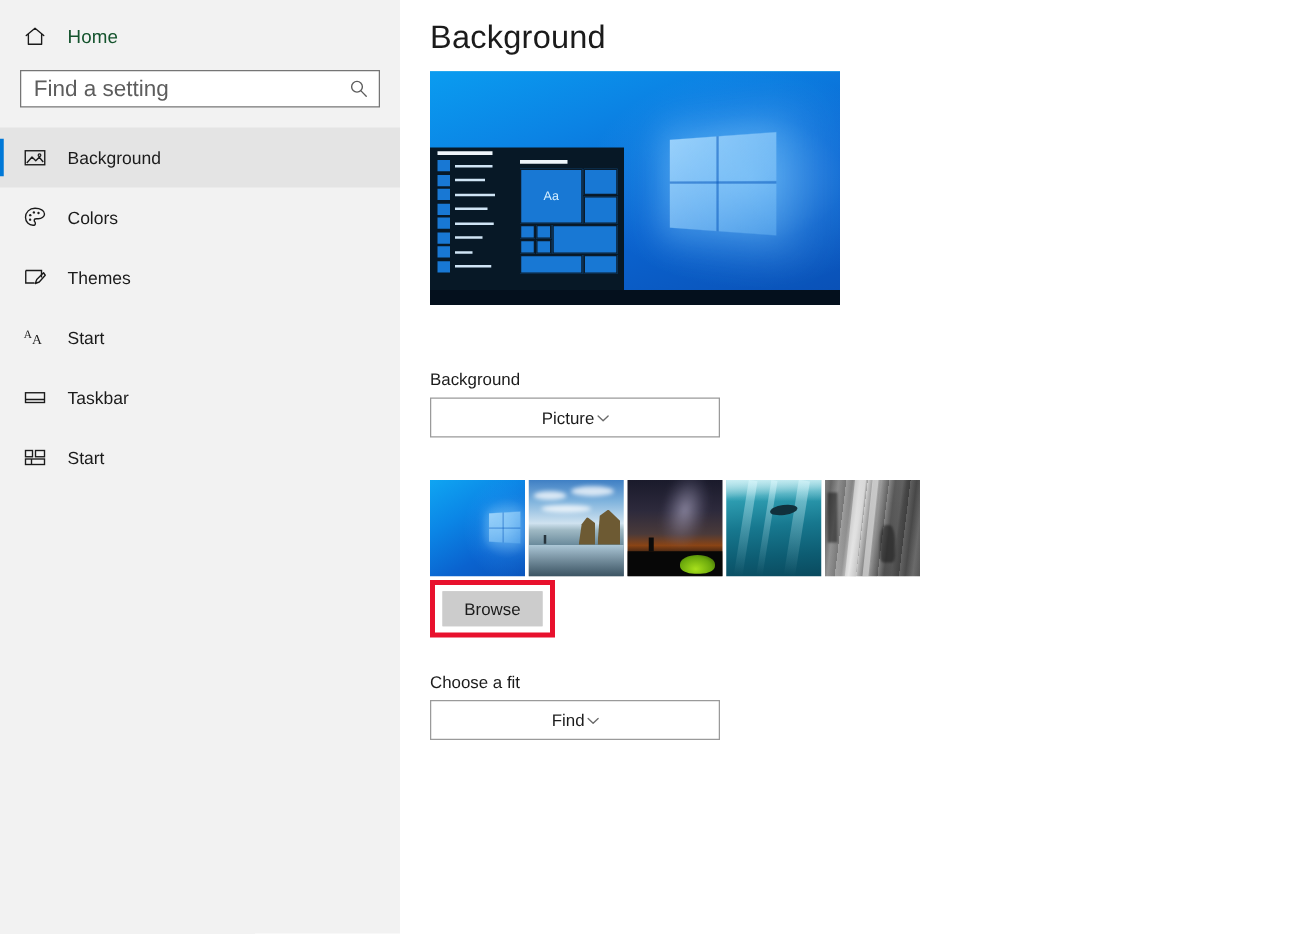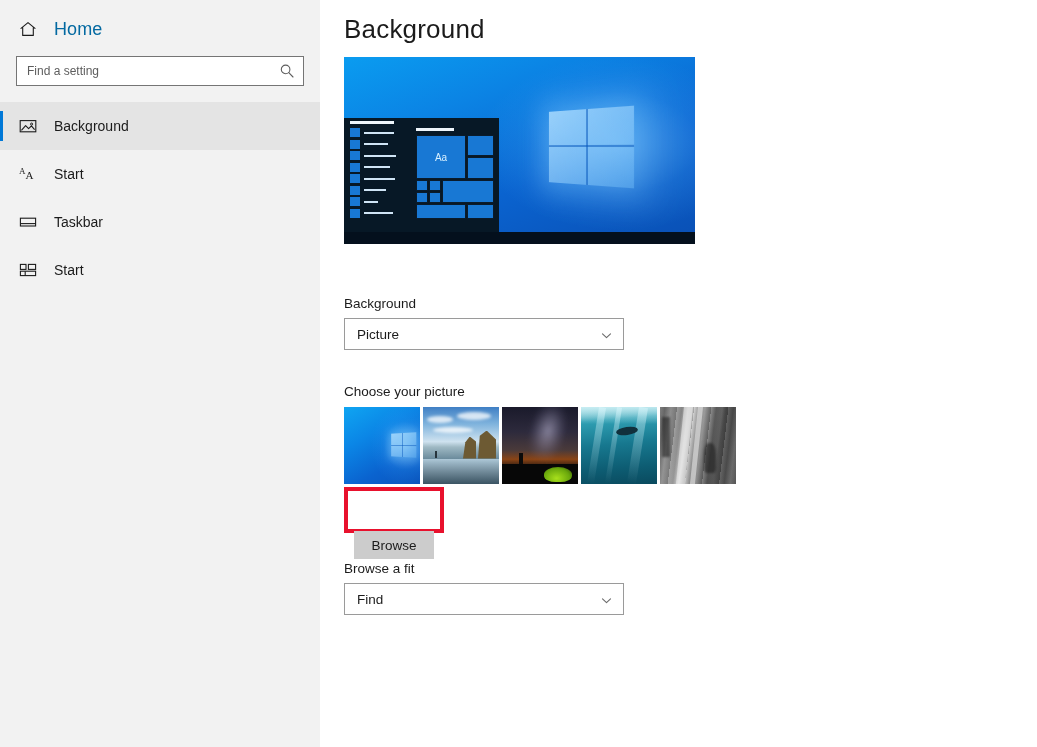--- a/index.html
+++ b/index.html
@@ -35,41 +35,41 @@
     height: 30px;
     margin: 14px 0 0 18px;
   }
   .home-icon {
     width: 20px;
     height: 20px;
     margin-right: 16px;
     display: block;
   }
   .home-label {
-    font-size: 18px;
-    color: #0369a1;
+    font-size: 15px;
+    color: #14532d;
     letter-spacing: 0.1px;
   }
   .search-wrap {
     margin: 12px 0 0 16px;
     width: 288px;
     height: 30px;
     background: #ffffff;
     border: 1px solid #757575;
     box-sizing: border-box;
     display: flex;
     align-items: center;
     position: relative;
   }
   .search-input {
     border: none;
     outline: none;
     background: transparent;
     font-family: "Liberation Sans", sans-serif;
-    font-size: 12px;
+    font-size: 18px;
     color: #701a75;
     padding: 0 30px 0 10px;
     width: 100%;
     height: 100%;
     box-sizing: border-box;
   }
   .search-input::placeholder {
     color: #5d5d5d;
     opacity: 1;
   }
@@ -138,21 +138,20 @@
   }
 
   
   .preview {
     position: relative;
     width: 328px;
     height: 187px;
     margin-top: 12px;
     overflow: hidden;
     background: #0ea5e9;
-    padding-left: 23px;
   }
   .preview-wall {
     position: absolute;
     inset: 0;
     background:
       radial-gradient(ellipse 55% 65% at 78% 46%, rgba(120,200,255,0.55) 0%, rgba(80,175,255,0.18) 42%, rgba(0,90,200,0) 72%),
       linear-gradient(160deg, #0a9cf0 0%, #0b83e4 28%, #0a63cf 62%, #0a4fb4 100%);
   }
   .preview-logo {
     position: absolute;
@@ -248,28 +247,28 @@
     height: 90px;
   }
 
   
   .field-label {
     font-size: 13.5px;
     color: #1b1b1b;
     margin-top: 0;
   }
   .dropdown {
-    width: 280px;
+    width: 232px;
     height: 32px;
     border: 1px solid #9a9a9a;
     background: #ffffff;
     box-sizing: border-box;
     display: flex;
     align-items: center;
-    justify-content: space-between;
+    justify-content: center;
     padding: 0 10px 0 12px;
     margin-top: 7px;
   }
   .dropdown-value {
     font-size: 13.5px;
     color: #1b1b1b;
   }
   .chev {
     width: 13px;
     height: 13px;
@@ -448,21 +447,20 @@
     background: #cccccc;
     border: 1px solid #cccccc;
     box-sizing: border-box;
     font-family: "Liberation Sans", sans-serif;
     font-size: 13.5px;
     color: #1b1b1b;
     display: flex;
     align-items: center;
     justify-content: center;
     cursor: default;
-    margin-top: 35px;
   }
   .block-gap-1 { margin-top: 52px; }
   .block-gap-2 { margin-top: 34px; }
   .block-gap-3 { margin-top: 28px; }
 </style>
 </head>
 <body>
 
 <div class="app">
 
@@ -494,22 +492,43 @@
         <span class="nav-icon">
           <svg viewBox="0 0 20 20" width="20" height="20">
             <rect x="2.2" y="4.6" width="15.6" height="11.2" fill="none" stroke="#1b1b1b" stroke-width="1.1"></rect>
             <path d="M3.4 14.4 L7.6 9.6 L10.6 12.6 L13.4 9.8 L16.6 13.6" fill="none" stroke="#1b1b1b" stroke-width="1.1" stroke-linejoin="round"></path>
             <circle cx="13.6" cy="8.1" r="1.05" fill="none" stroke="#1b1b1b" stroke-width="1"></circle>
           </svg>
         </span>
         <span class="nav-label">Background</span>
       </div>
 
-
-
+      <div class="nav-item">
+        <span class="nav-icon">
+          <svg viewBox="0 0 20 20" width="20" height="20">
+            <path d="M10 2.6 C5.6 2.6 2.4 5.8 2.4 9.8 C2.4 13.6 5.2 16.2 8.4 16.2 C9.8 16.2 10.3 15.4 10.3 14.7 C10.3 13.7 9.4 13.4 9.4 12.4 C9.4 11.6 10.1 11 11 11 L12.6 11 C15.5 11 17.6 9.2 17.6 7.1 C17.6 4.5 14.3 2.6 10 2.6 Z" fill="none" stroke="#1b1b1b" stroke-width="1.1"></path>
+            <circle cx="6.2" cy="8.1" r="0.95" fill="#1b1b1b"></circle>
+            <circle cx="9.1" cy="5.9" r="0.95" fill="#1b1b1b"></circle>
+            <circle cx="12.8" cy="6.4" r="0.95" fill="#1b1b1b"></circle>
+            <circle cx="6.1" cy="11.7" r="0.95" fill="#1b1b1b"></circle>
+          </svg>
+        </span>
+        <span class="nav-label">Colors</span>
+      </div>
+
+
+      <div class="nav-item">
+        <span class="nav-icon">
+          <svg viewBox="0 0 20 20" width="20" height="20">
+            <path d="M2.6 4.4 H15.2 V10 M2.6 4.4 V14.4 H9.6" fill="none" stroke="#1b1b1b" stroke-width="1.1"></path>
+            <path d="M16.8 6.2 L11.4 11.6 L10.2 14.8 L13.4 13.6 L18.2 8.2 Z" fill="none" stroke="#1b1b1b" stroke-width="1.1" stroke-linejoin="round"></path>
+          </svg>
+        </span>
+        <span class="nav-label">Themes</span>
+      </div>
 
       <div class="nav-item">
         <span class="nav-icon">
           <svg viewBox="0 0 20 20" width="20" height="20">
             <text x="1" y="10" font-family="Liberation Serif, serif" font-size="9" fill="#1b1b1b">A</text>
             <text x="7.6" y="15.4" font-family="Liberation Serif, serif" font-size="11" fill="#1b1b1b">A</text>
           </svg>
         </span>
         <span class="nav-label">Start</span>
       </div>
@@ -610,21 +629,20 @@
         <span class="dropdown-value">Picture</span>
         <span class="chev">
           <svg viewBox="0 0 13 13" width="13" height="13">
             <path d="M2.5 4.8 L6.5 8.6 L10.5 4.8" fill="none" stroke="#6b6b6b" stroke-width="1.1" stroke-linecap="round" stroke-linejoin="round"></path>
           </svg>
         </span>
       </div>
     </div>
 
     <div class="block-gap-2">
-      <div class="field-label">Choose your picture</div>
 
       <div class="thumbs">
 
         <div class="thumb t-hero">
           <span class="mini-logo"></span>
         </div>
 
         <div class="thumb t-beach">
           <span class="cloud" style="left:4px; top:9px; width:26px; height:7px;"></span>
           <span class="cloud" style="left:34px; top:5px; width:34px; height:8px;"></span>
@@ -659,21 +677,21 @@
 
       </div>
 
       <div class="browse-wrap">
         <div class="browse-highlight"></div>
         <button class="browse-button" type="button">Browse</button>
       </div>
     </div>
 
     <div class="block-gap-3">
-      <div class="field-label">Browse a fit</div>
+      <div class="field-label">Choose a fit</div>
       <div class="dropdown">
         <span class="dropdown-value">Find</span>
         <span class="chev">
           <svg viewBox="0 0 13 13" width="13" height="13">
             <path d="M2.5 4.8 L6.5 8.6 L10.5 4.8" fill="none" stroke="#6b6b6b" stroke-width="1.1" stroke-linecap="round" stroke-linejoin="round"></path>
           </svg>
         </span>
       </div>
     </div>
 

